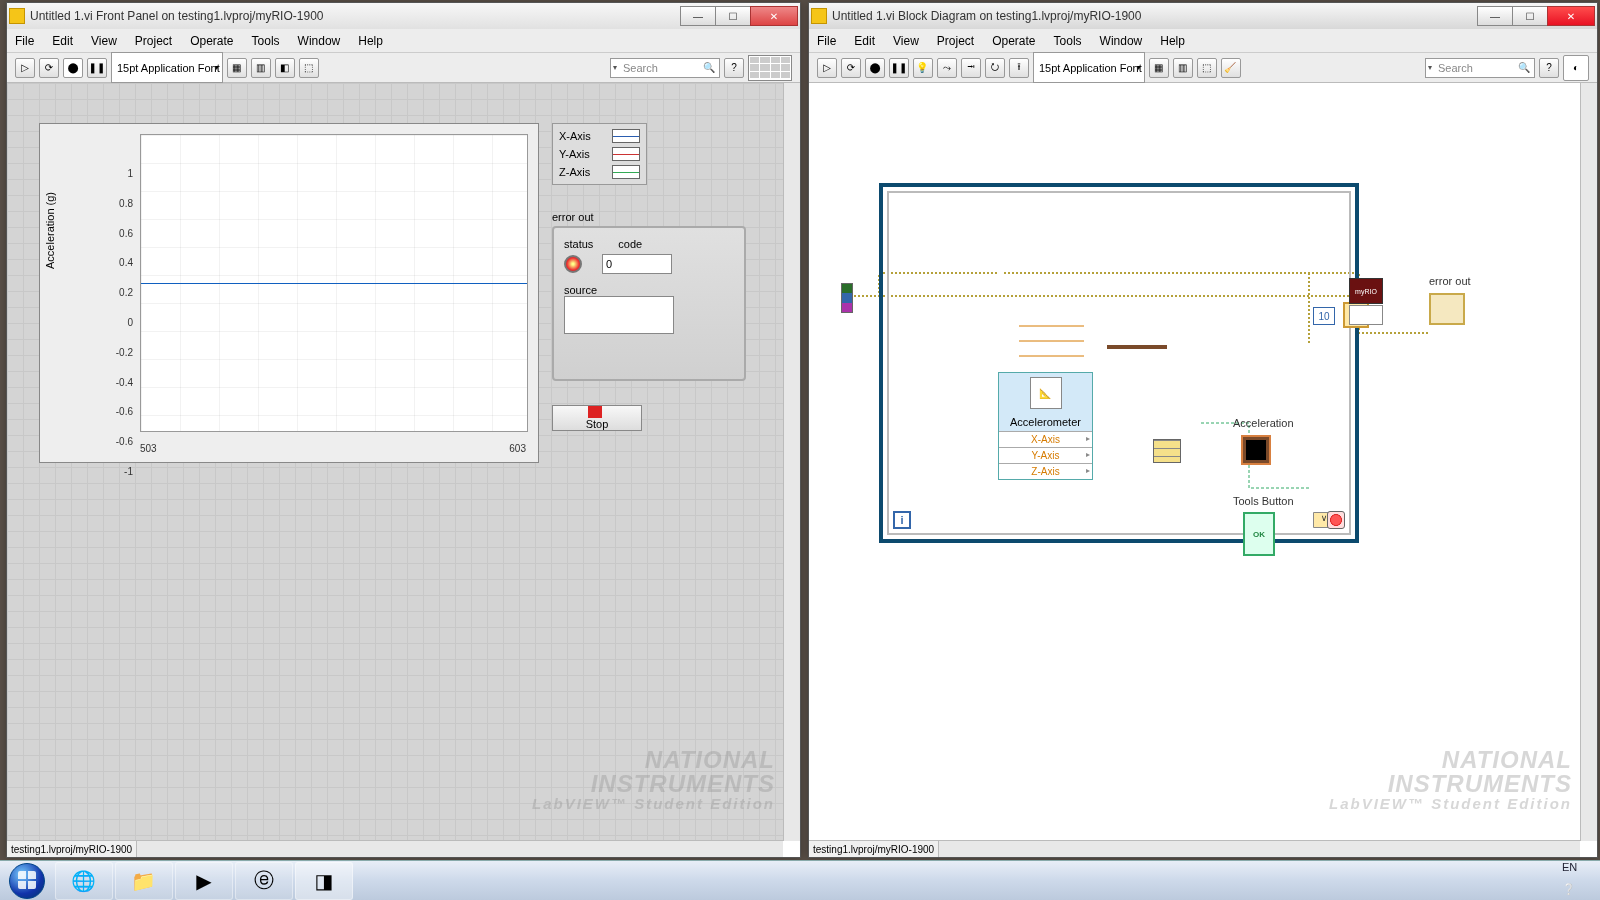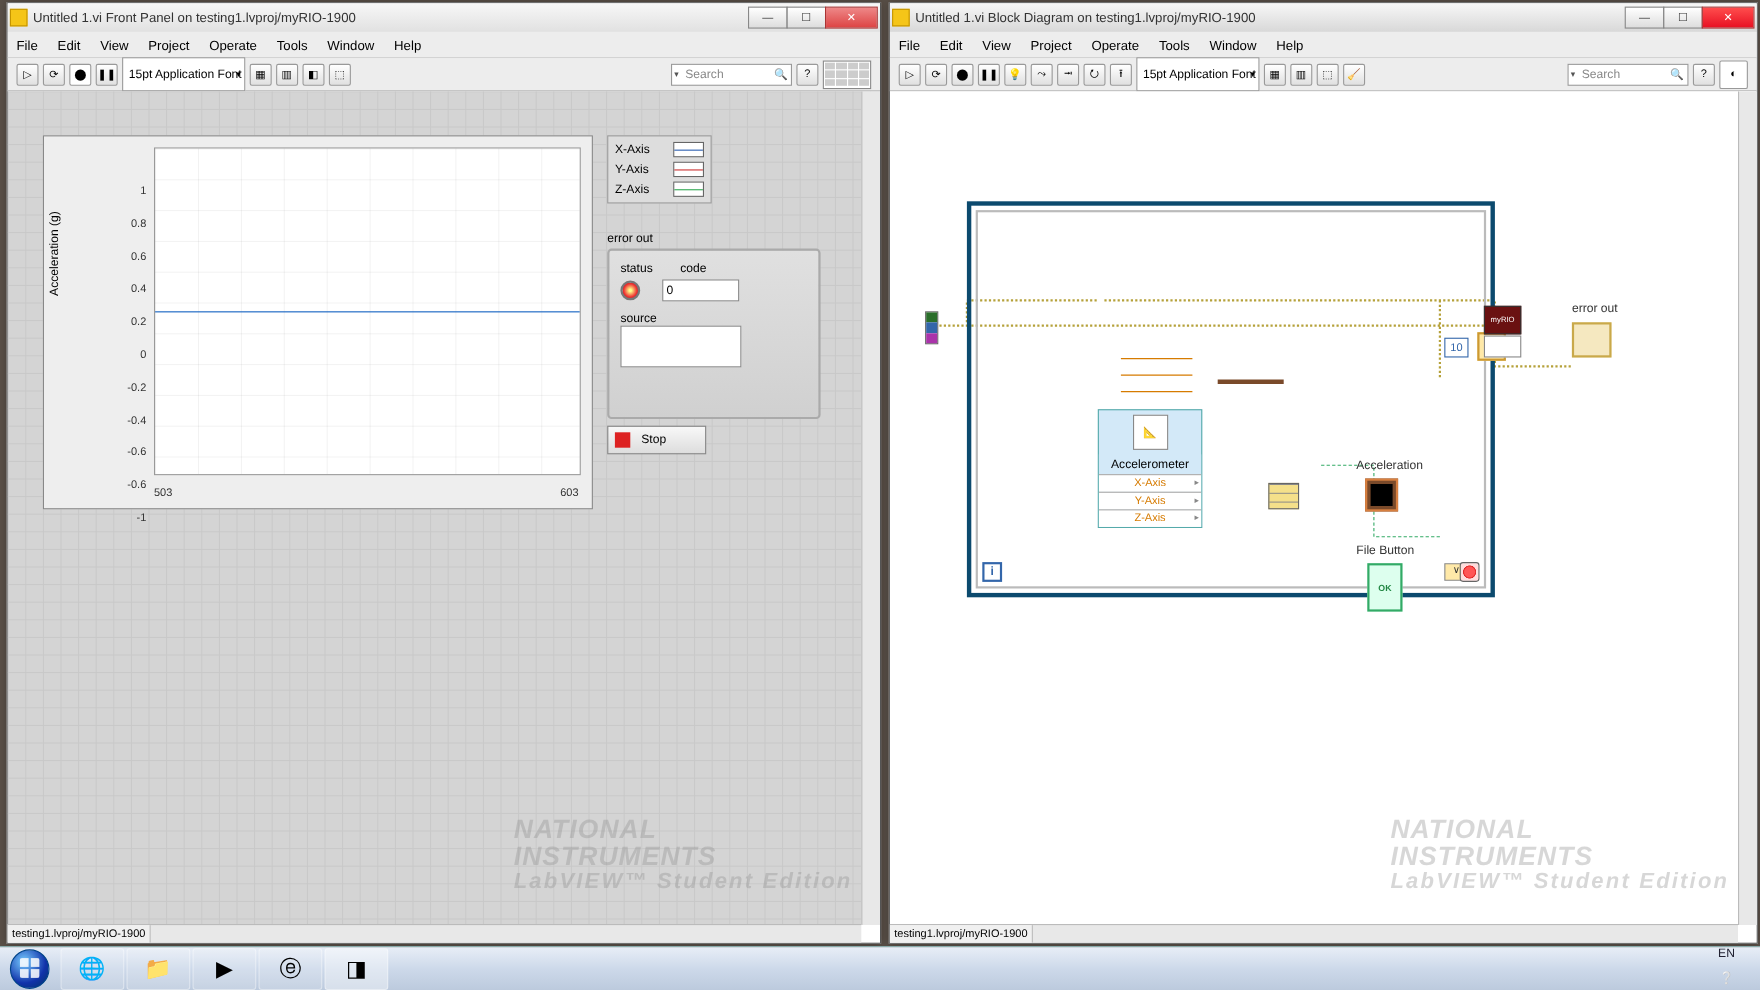--- a/index.html
+++ b/index.html
@@ -22,39 +22,39 @@
 .search::before { content:'▾'; position:absolute; left:2px; font-size:8px; color:#555; }
 .search::after { content:'🔍'; position:absolute; right:3px; font-size:10px; }
 .content { position:relative; overflow:hidden; }
 
 .fp-grid { position:absolute; inset:0; background:#d4d4d4;
   background-image:linear-gradient(#c8c8c8 1px,transparent 1px),linear-gradient(90deg,#c8c8c8 1px,transparent 1px);
   background-size:16px 16px; }
 .scroll-v { position:absolute; right:0; top:0; bottom:0; width:17px; background:#e8e8e8; border-left:1px solid #bbb; }
 .scroll-h { position:absolute; left:0; right:17px; bottom:0; height:17px; background:#e8e8e8; border-top:1px solid #bbb; display:flex; align-items:center; }
 .scroll-h .lbl { font-size:10px; padding:0 4px; border-right:1px solid #bbb; height:100%; display:flex; align-items:center; background:#f0f0f0; }
-.watermark { position:absolute; right:25px; bottom:30px; font-size:24px; font-weight:bold; color:rgba(140,140,140,.35); font-style:italic; text-align:left; line-height:1; pointer-events:none; letter-spacing:1px; }
-.watermark .sub { font-size:20px; letter-spacing:2px; display:block; }
+.watermark { position:absolute; right:25px; bottom:30px; font-size:24px; font-weight:bold; color:rgba(140,140,140,.35); font-style:italic; text-align:right; line-height:1; pointer-events:none; letter-spacing:1px; }
+.watermark .sub { font-size:15px; letter-spacing:2px; display:block; }
 .chartbox { position:absolute; left:32px; top:40px; width:500px; height:340px; background:#eee; border:1px solid #888; padding:6px; }
 .plot { position:absolute; left:100px; top:10px; right:10px; bottom:30px; background:#fff; border:1px solid #999;
   background-image:linear-gradient(rgba(0,0,0,.05) 1px,transparent 1px),linear-gradient(90deg,rgba(0,0,0,.05) 1px,transparent 1px);
   background-size:39px 28px; }
 .plot .line { position:absolute; left:0; right:0; top:50%; height:1px; background:#1060c0; }
 .ylabel { position:absolute; left:10px; top:50%; transform:rotate(-90deg) translateX(30px); transform-origin:left; font-size:11px; }
 .ticks { position:absolute; font-size:10px; color:#333; }
 .legend { position:absolute; left:545px; top:40px; width:95px; background:#ddd; border:1px solid #999; padding:3px; }
 .legend .row { display:flex; align-items:center; justify-content:space-between; font-size:11px; padding:2px 3px; }
 .legend .sw { width:28px; height:14px; border:1px solid #666; background:#fff; display:flex; align-items:center; }
 .legend .sw span { width:100%; height:1px; }
 .errlbl { position:absolute; left:545px; top:128px; font-size:11px; }
 .errbox { position:absolute; left:545px; top:143px; width:194px; height:155px; background:linear-gradient(#e0e0e0,#d0d0d0); border:2px solid #aaa; border-radius:4px; padding:10px; font-size:11px; }
 .errbox .led { width:18px; height:18px; border-radius:50%; background:radial-gradient(#ff8 10%,#e33 60%,#a11); border:2px solid #777; display:inline-block; vertical-align:middle; }
 .errbox input { width:70px; height:20px; border:1px solid #888; background:#fff; font-size:11px; padding:0 3px; }
 .errbox textarea { width:110px; height:38px; border:1px solid #888; background:#fff; font-size:11px; resize:none; }
-.stopbtn { position:absolute; left:545px; top:304px; width:90px; height:26px; background:linear-gradient(#f8f8f8,#ddd); border:1px solid #888; display:flex; align-items:center; font-size:11px; cursor:pointer; }
+.stopbtn { position:absolute; left:545px; top:322px; width:90px; height:26px; background:linear-gradient(#f8f8f8,#ddd); border:1px solid #888; display:flex; align-items:center; font-size:11px; cursor:pointer;flex-direction:column; }
 .stopbtn .sq { width:14px; height:14px; background:#d22; margin:0 10px 0 6px; }
 
 .bd { position:absolute; inset:0; background:#fff; }
 .whileloop { position:absolute; left:70px; top:100px; width:480px; height:360px; border:4px solid #0c4a6e; }
 .whileloop::before { content:''; position:absolute; inset:4px; border:2px solid #bbb; pointer-events:none; }
 .bdnode { position:absolute; border:1px solid #666; font-size:10px; text-align:center; }
 .expresvi { left:115px; top:185px; width:95px; background:#d3e9f8; border:1px solid #5aa; }
 .expresvi .head { height:40px; display:flex; align-items:center; justify-content:center; }
 .expresvi .head .blk { width:32px; height:32px; background:#fff; border:1px solid #888; display:flex; align-items:center; justify-content:center; }
 .expresvi .title { background:#d3e9f8; padding:3px 0; font-size:11px; }
@@ -276,21 +276,21 @@
               <div class="blk">📐</div>
             </div>
           <div class="title">Accelerometer</div>
           <div class="term">X-Axis</div>
           <div class="term">Y-Axis</div>
           <div class="term">Z-Axis</div>
         </div>
         <div class="bundle"></div>
         <div class="bdlabel" style="left:350px;top:230px;">Acceleration</div>
         <div class="graphterm"></div>
-        <div class="bdlabel" style="left:350px;top:308px;">File Button</div>
+        <div class="bdlabel" style="left:350px;top:308px;">Tools Button</div>
         <div class="stopterm">OK</div>
         <div class="bdlabel" style="left:430px;top:325px;width:22px;height:16px;border:1px solid #888;border-radius:0 10px 10px 0;background:#ffe9a8;text-align:center;font-size:9px;">∨</div>
         <div class="iter">i</div>
         <div class="loopcond"></div>
       </div>
       <div class="myrio">myRIO</div>
       <div class="myrio2"></div>
       <div class="bdlabel" style="left:620px;top:192px;">error out</div>
       <div class="errterm"></div>
       <div class="watermark">

